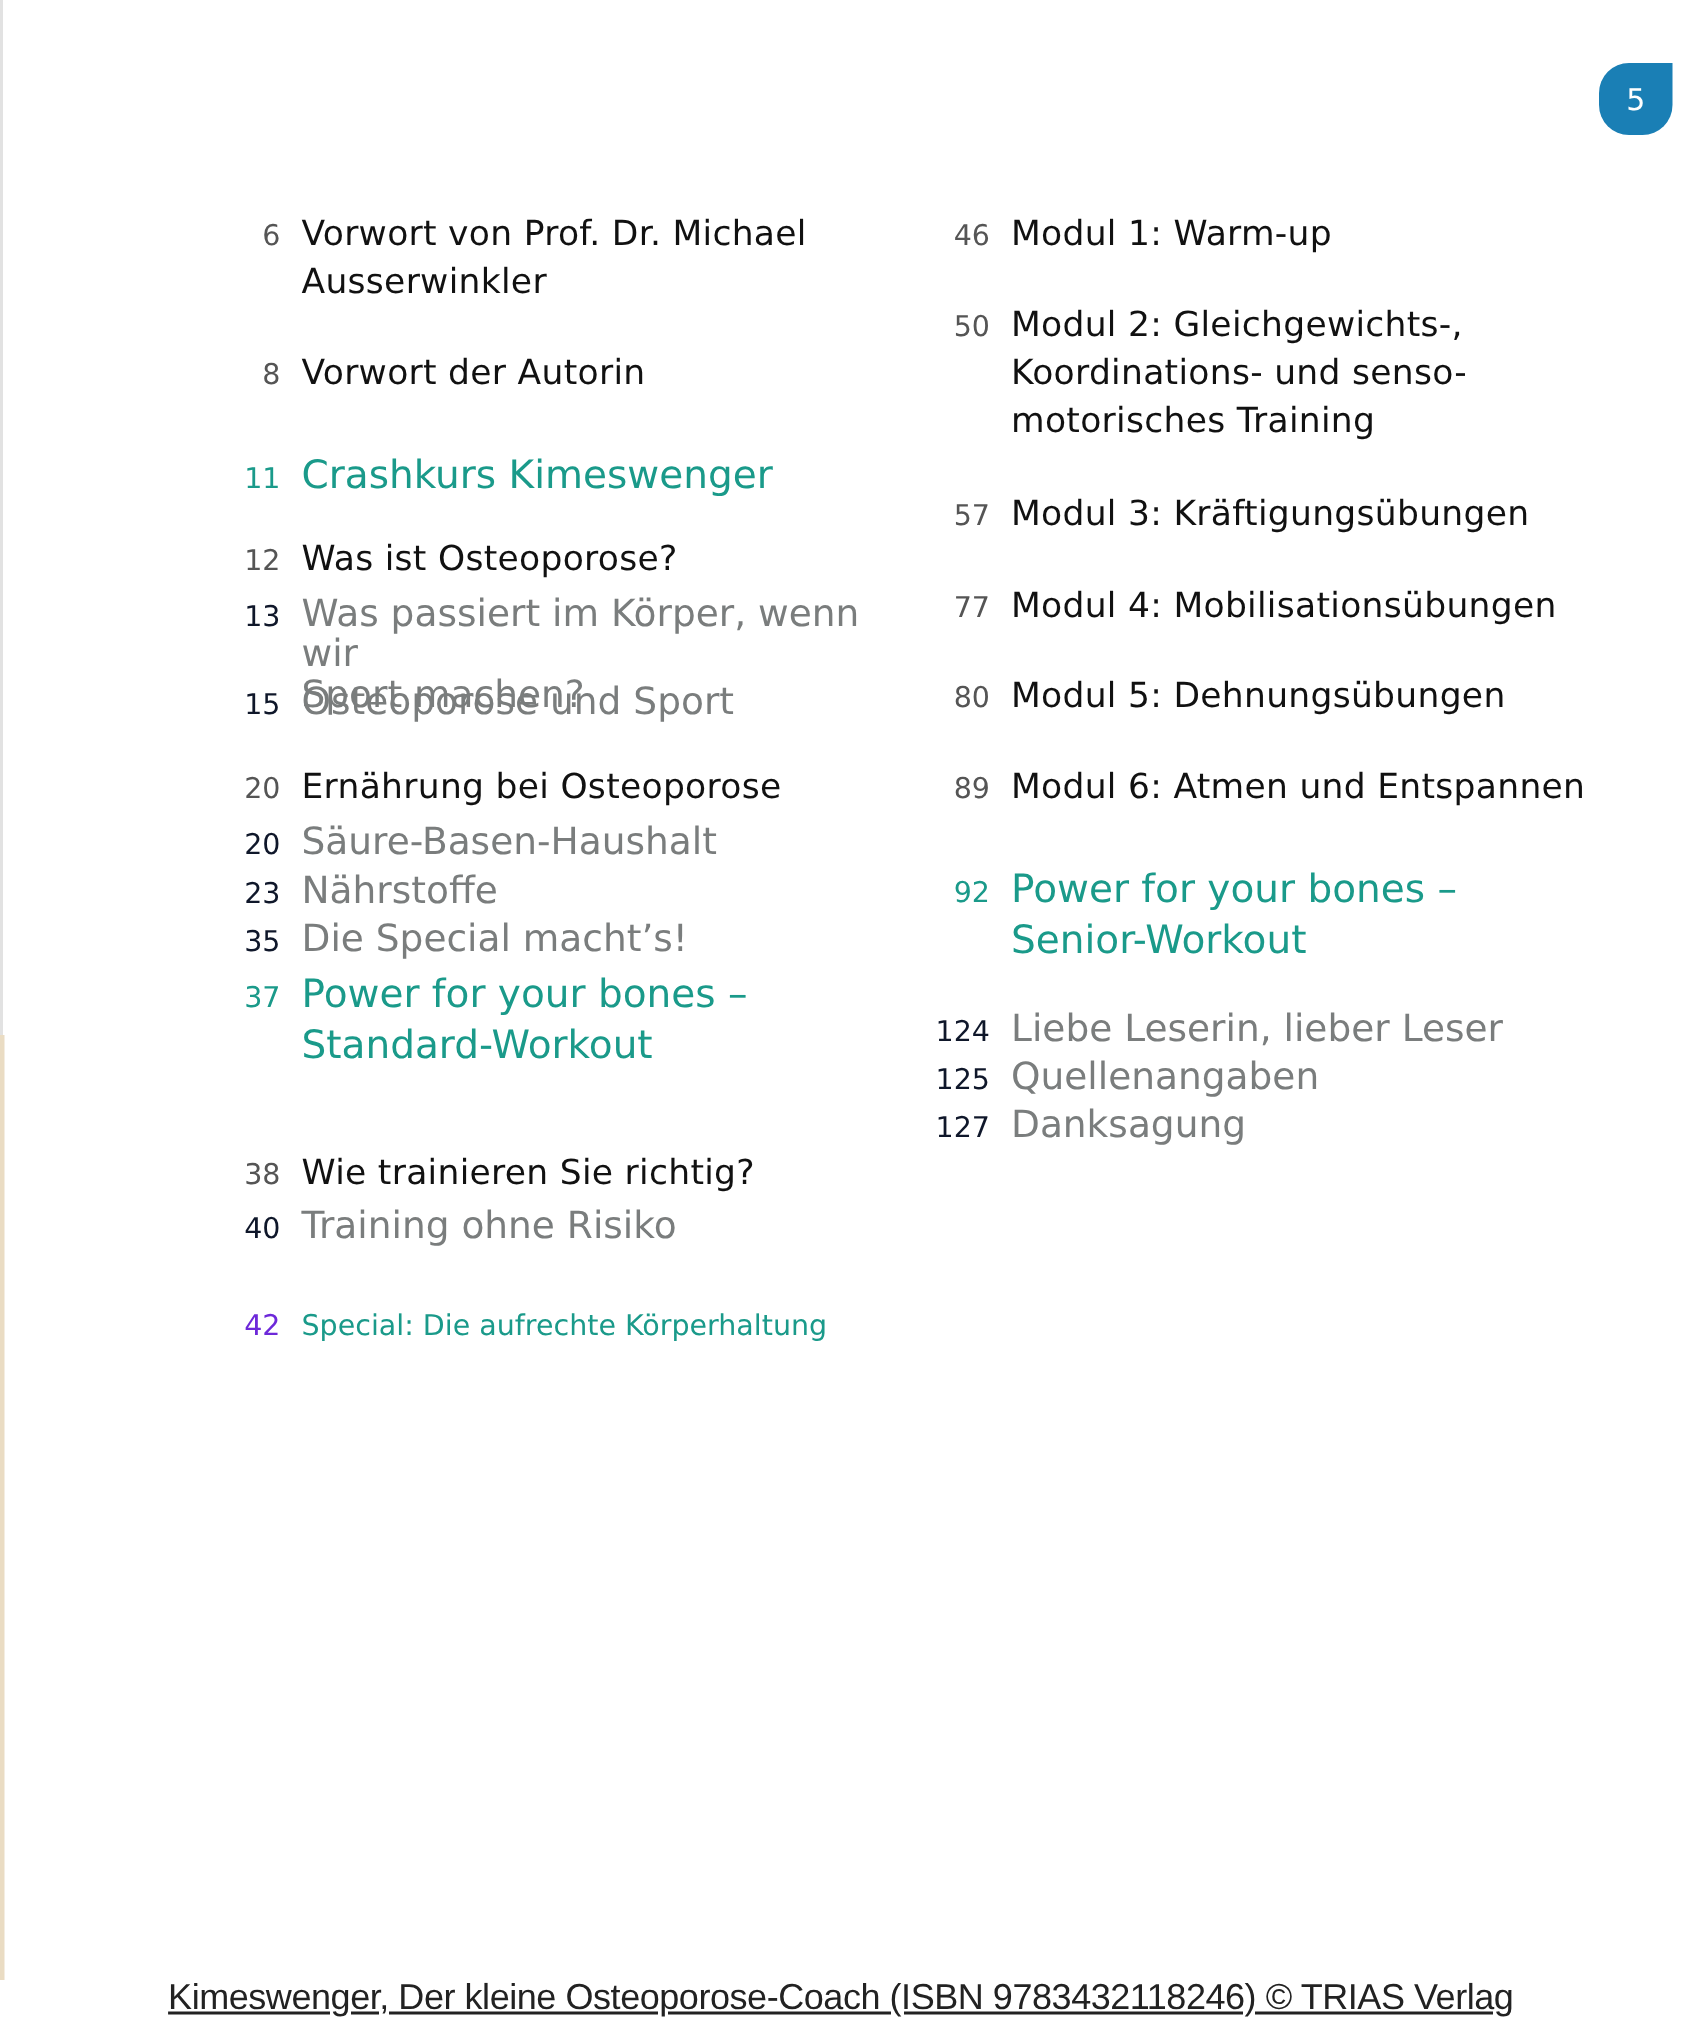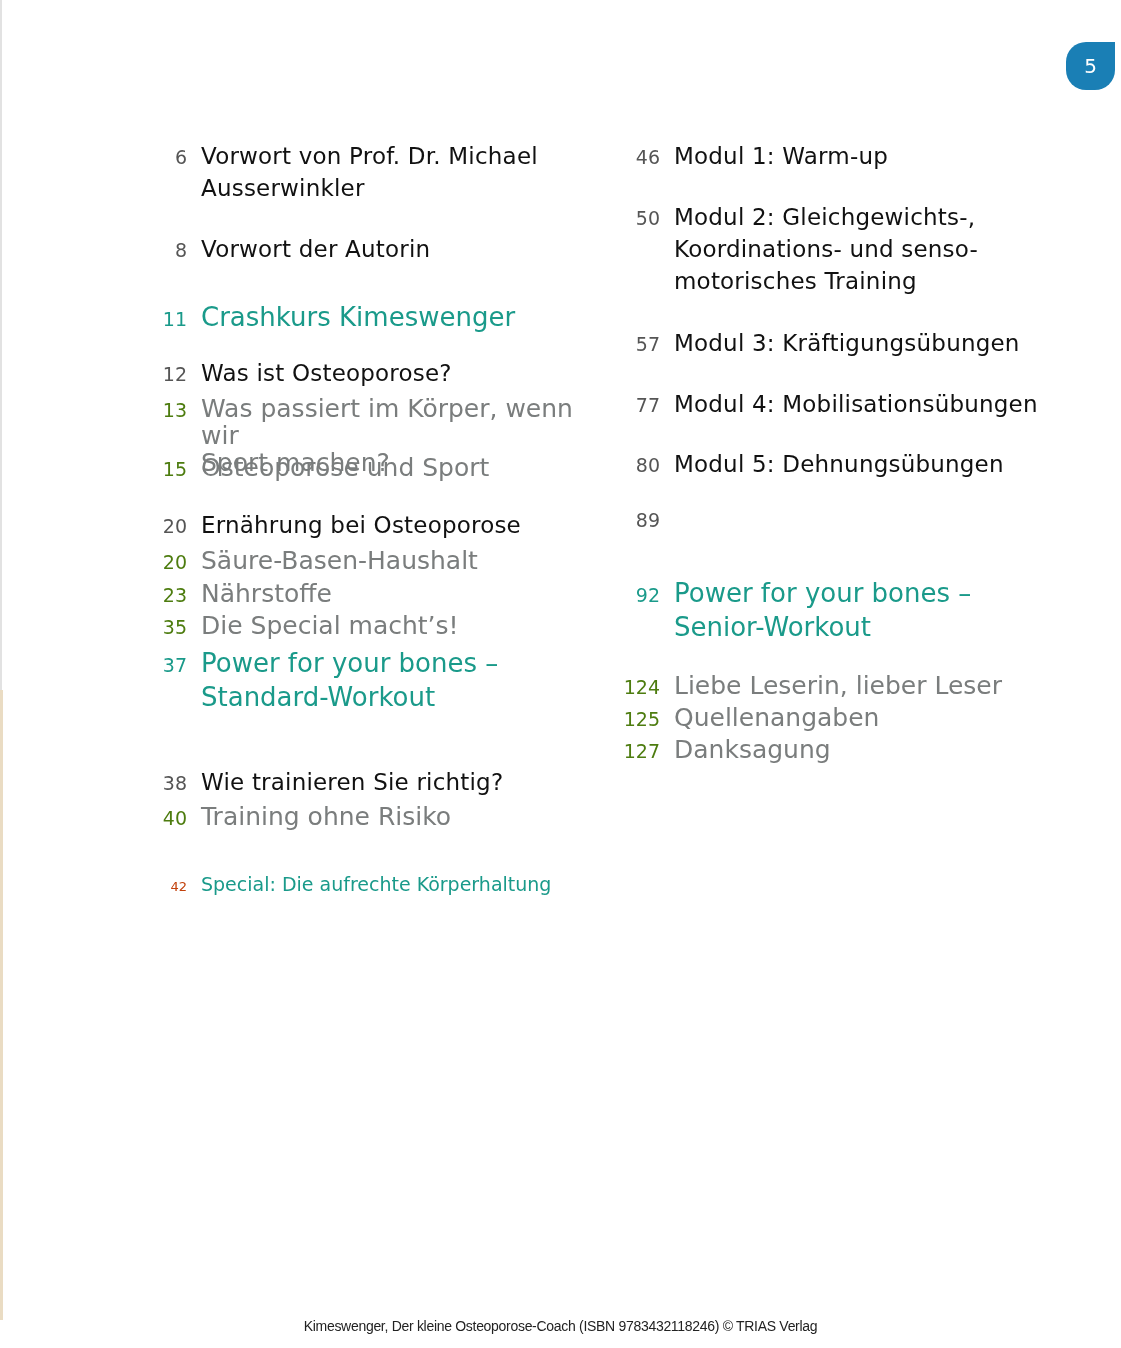--- a/index.html
+++ b/index.html
@@ -29,32 +29,33 @@
     .num {
       text-align: right; padding-right: 14px; flex: 0 0 auto;
       color: #666; font-size: 19px;
     }
     .title { white-space: pre-line; }
 
     .lvl-main .title { font-size: 23px; color: #111; line-height: 32px; letter-spacing: 0.2px; }
     .lvl-main .num { font-size: 19px; color: #555; }
 
     .lvl-sub .title { font-size: 25px; color: #7a7d7d; line-height: 27px; }
-    .lvl-sub .num { font-size: 19px; color: #4d7c0f; }
+    .lvl-sub .num { font-size: 19px; color: #0f172a; }
 
     .lvl-chapter .title { font-size: 26px; color: var(--teal, #1a9a8a); line-height: 34px; }
     .lvl-chapter .num { font-size: 19px; color: var(--teal, #1a9a8a); }
 
     .lvl-special .title { font-size: 19px; color: var(--teal, #1a9a8a); font-weight: normal; line-height: 27px; }
-    .lvl-special .num { font-size: 13px; color: #c2410c; }
+    .lvl-special .num { font-size: 19px; color: #6d28d9; }
 
     .footer {
       position: absolute; left: 0; right: 0; top: 1318px; text-align: center;
-      font-family: "Liberation Sans", sans-serif; font-size: 14px; color: #222;
+      font-family: "Liberation Sans", sans-serif; font-size: 24px; color: #222;
       letter-spacing: -0.3px;
+      text-decoration: underline;
     }
   </style>
 </head>
 <body style="--teal: #1a9a8a; --badge: #1a7fb5;">
 
 <div class="edge-grey"></div>
 <div class="edge-beige"></div>
 
 <div class="page-badge">5</div>
 
@@ -138,20 +139,21 @@
   <div class="entry lvl-main" style="top:388px">
     <span class="num">77</span>
     <span class="title">Modul 4: Mobilisationsübungen</span>
   </div>
   <div class="entry lvl-main" style="top:448px">
     <span class="num">80</span>
     <span class="title">Modul 5: Dehnungsübungen</span>
   </div>
   <div class="entry lvl-main" style="top:509px">
     <span class="num">89</span>
+    <span class="title">Modul 6: Atmen und Entspannen</span>
   </div>
   <div class="entry lvl-chapter" style="top:576px">
     <span class="num">92</span>
     <span class="title">Power for your bones –
 Senior-Workout</span>
   </div>
   <div class="entry lvl-sub" style="top:672px">
     <span class="num">124</span>
     <span class="title">Liebe Leserin, lieber Leser</span>
   </div>

